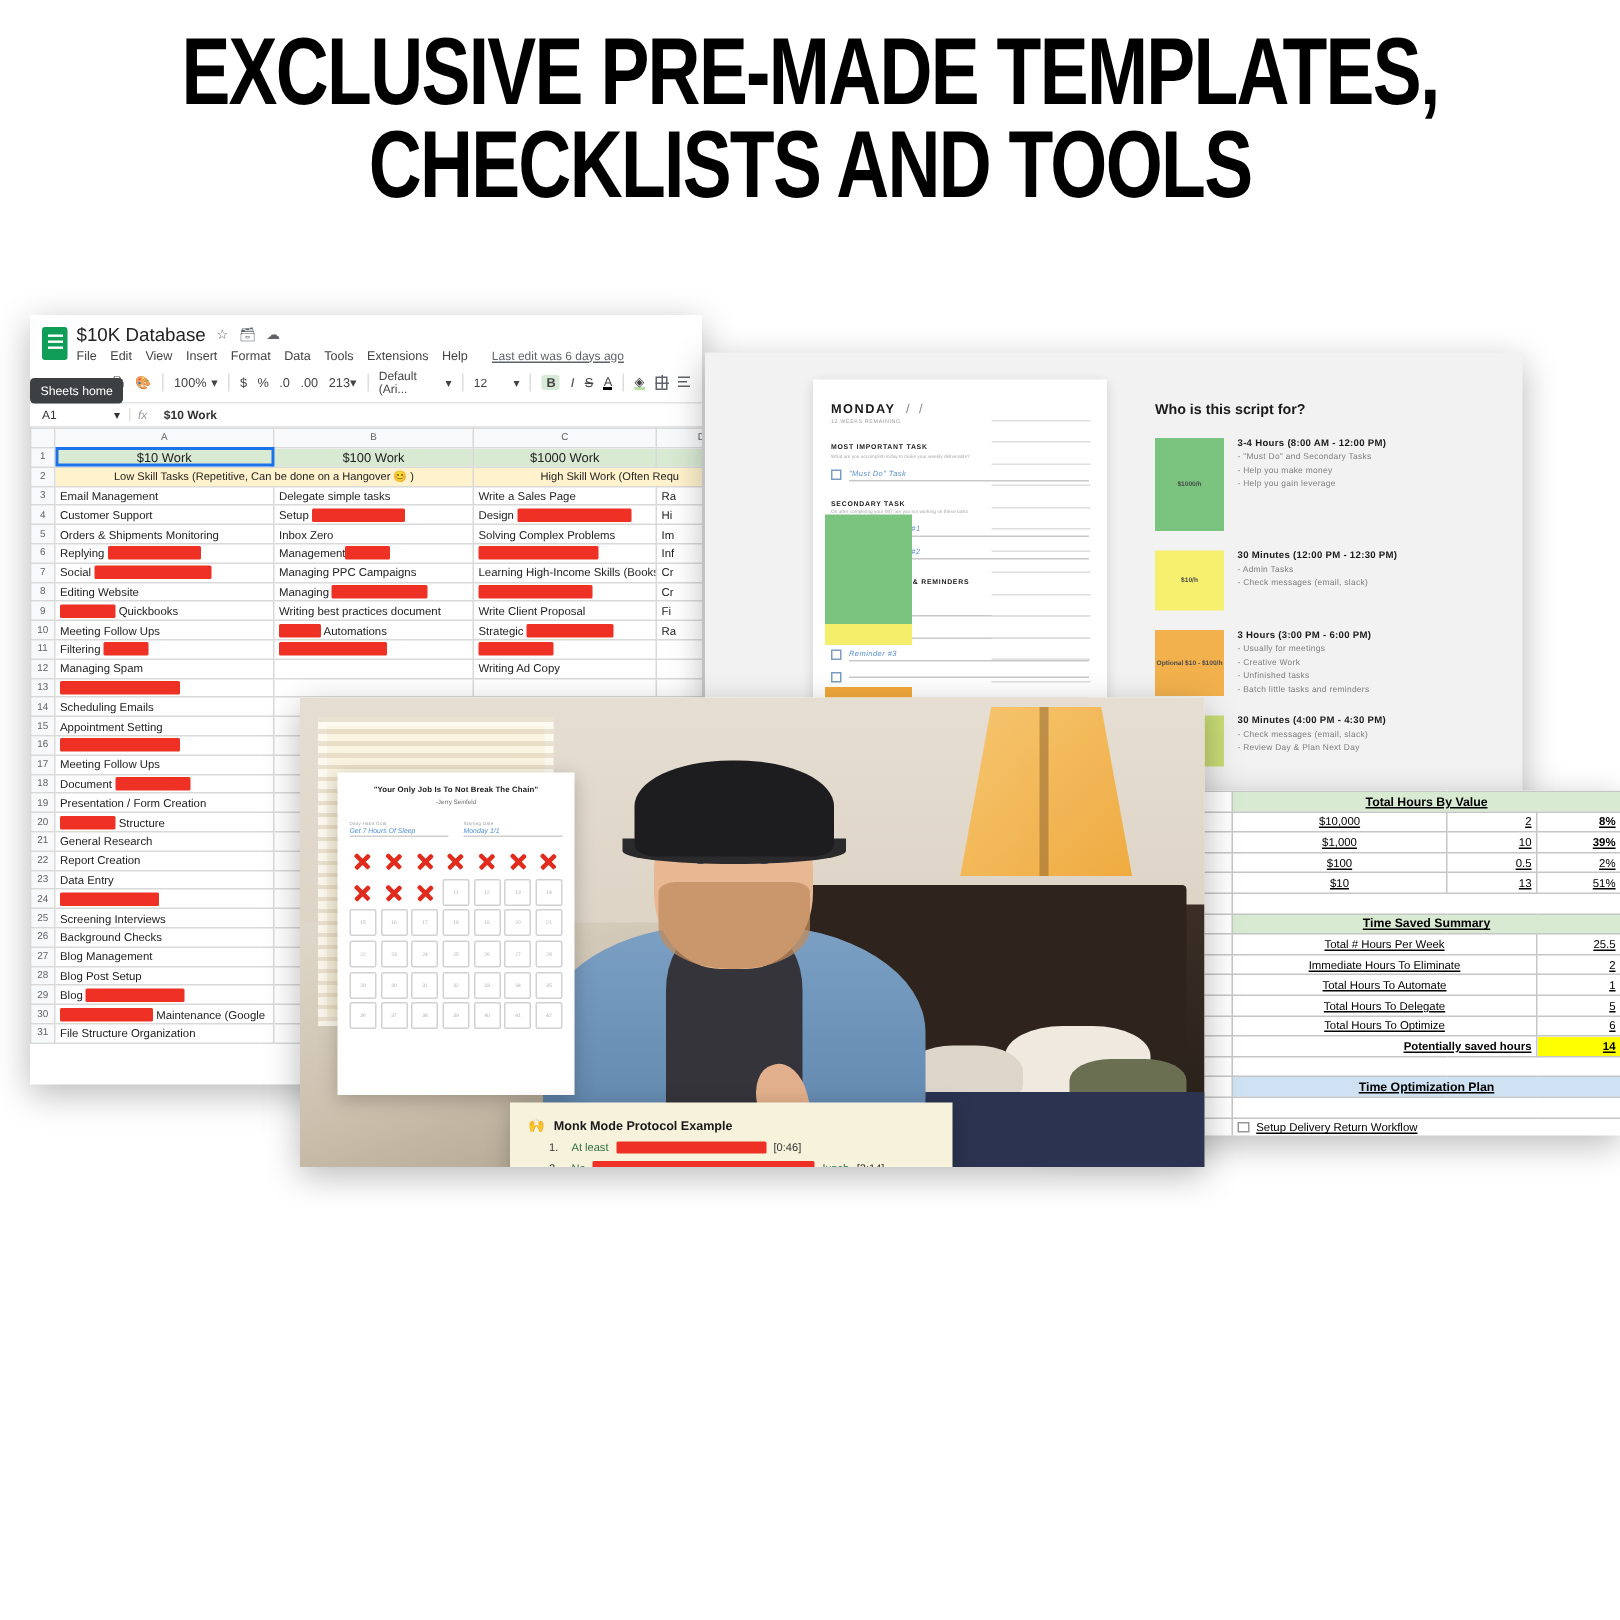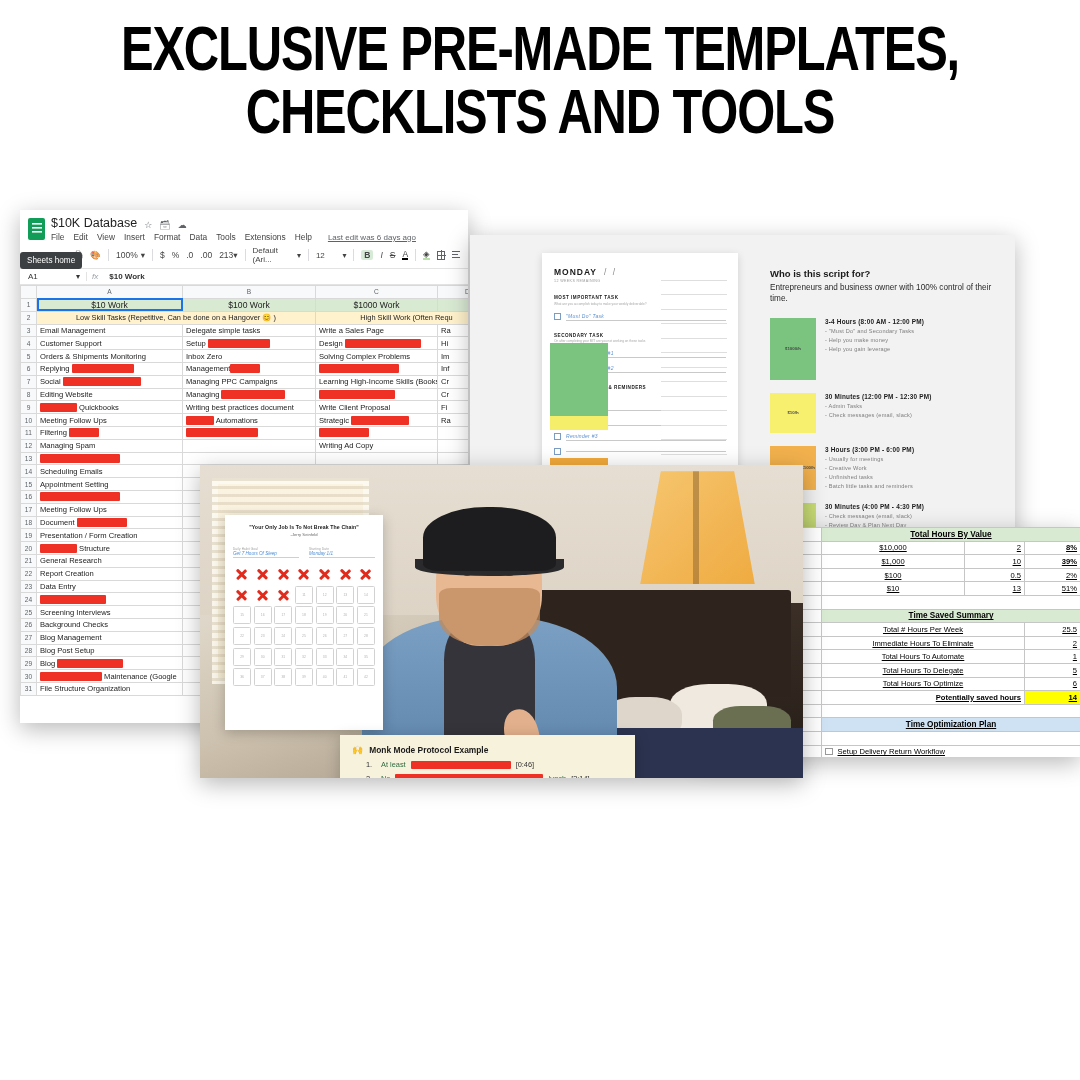--- a/index.html
+++ b/index.html
@@ -37,21 +37,21 @@
   .gs-titlebar { padding:6px 8px 0 8px; display:flex; align-items:flex-start; gap:6px; }
   .gs-logo { width:17px; height:22px; background:#0f9d58; border-radius:2px; position:relative; flex:0 0 auto; margin-top:2px;}
   .gs-logo:after{ content:""; position:absolute; left:3.5px; top:5px; width:10px; height:12px;
     background:
       linear-gradient(#fff,#fff) 0 0/10px 1.6px no-repeat,
       linear-gradient(#fff,#fff) 0 4px/10px 1.6px no-repeat,
       linear-gradient(#fff,#fff) 0 8px/10px 1.6px no-repeat,
       linear-gradient(#0f9d58,#0f9d58) 4.2px 0/1.4px 12px no-repeat;
   }
   .gs-titleblock { flex:1 1 auto; }
-  .gs-docname-row { display:flex; align-items:flex-end; gap:7px; }
+  .gs-docname-row { display:flex; align-items:center; gap:7px; }
   .gs-docname { font-size:12.5px; color:#222; font-weight:400; letter-spacing:0; }
   .gs-ticon { font-size:9px; color:#5f6368; }
   .gs-menubar { display:flex; align-items:center; gap:9px; margin-top:2px; font-size:8.4px; color:#444; }
   .gs-menubar .lastedit { color:#5f6368; text-decoration:underline; margin-left:7px; font-size:8px;}
   .gs-toolbar { display:flex; align-items:center; gap:7px; padding:4px 8px; font-size:8.5px; color:#444; border-bottom:1px solid #e3e3e3;}
   .gs-tsep { width:1px; height:12px; background:#dadce0; }
   .gs-tzoom { display:inline-flex; align-items:center; gap:3px; }
   .gs-fontsel { border:0; font-size:8px; color:#444; width:54px; display:inline-flex; align-items:center; justify-content:space-between;}
   .gs-sizesel { font-size:8px; color:#444; width:34px; display:inline-flex; align-items:center; justify-content:space-between;}
   .gs-b { font-weight:bold; background:#d7ead8; padding:0 3px; border-radius:2px;}
@@ -613,21 +613,20 @@
           </div>
       </div>
       <div class="pl-bar bar-green" style="top:90px;  height:73px;"></div>
       <div class="pl-bar bar-yellow" style="top:163px; height:14px;"></div>
       <div class="pl-bar bar-orange" style="top:205px; height:55px;"></div>
       <div class="pl-bar bar-yellow" style="top:260px; height:12px;"></div>
     </div>
 
     <div class="script-col">
       <div class="sc-h">Who is this script for?</div>
-      <div class="sc-sub">Entrepreneurs and business owner with 100% control of their time.</div>
       <div id="script-blocks">
           <div class="sc-block">
             <div class="sc-chip chip-green">$1000/h</div>
             <div class="sc-body">
               <div class="sc-t">3-4 Hours (8:00 AM - 12:00 PM)</div>
               <div class="sc-li">- "Must Do" and Secondary Tasks</div>
               <div class="sc-li">- Help you make money</div>
               <div class="sc-li">- Help you gain leverage</div>
             </div>
           </div>

